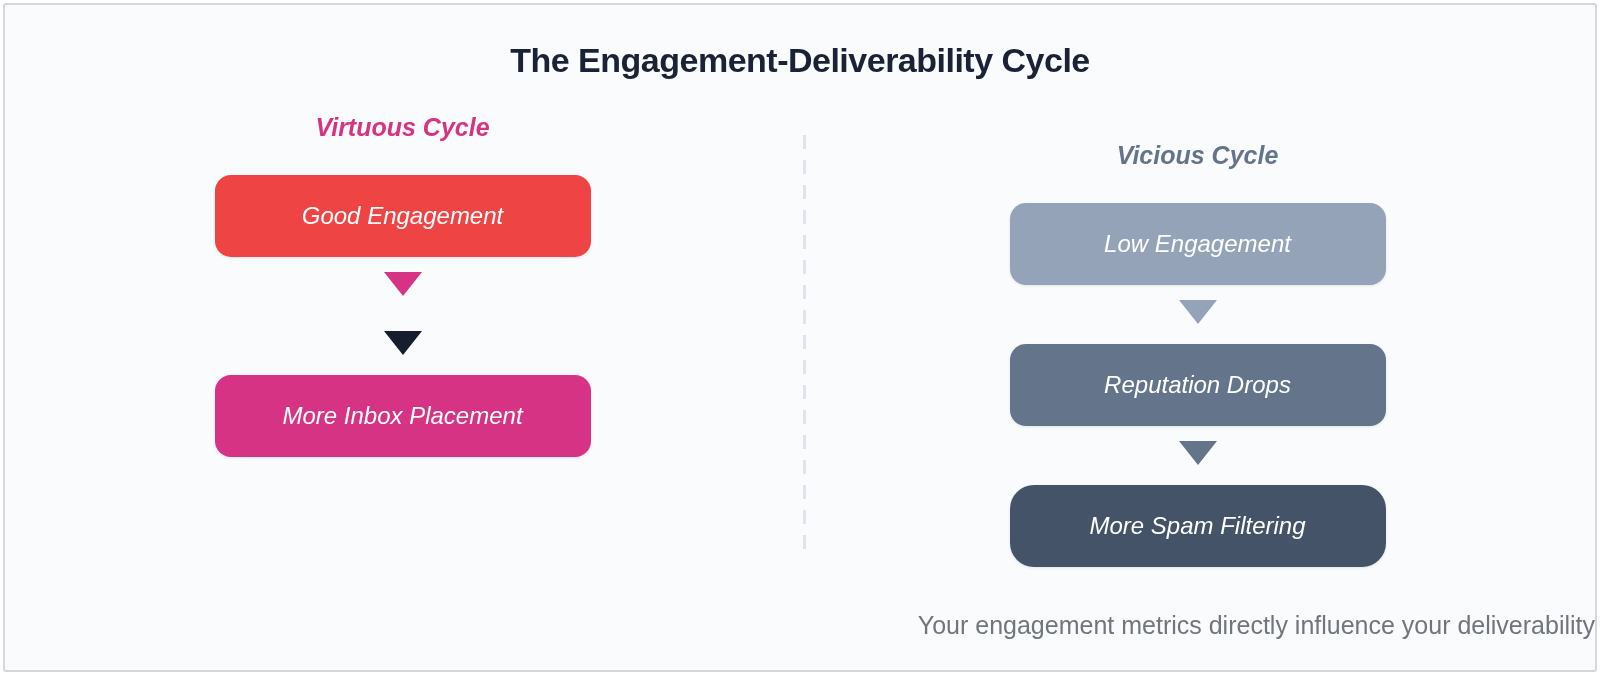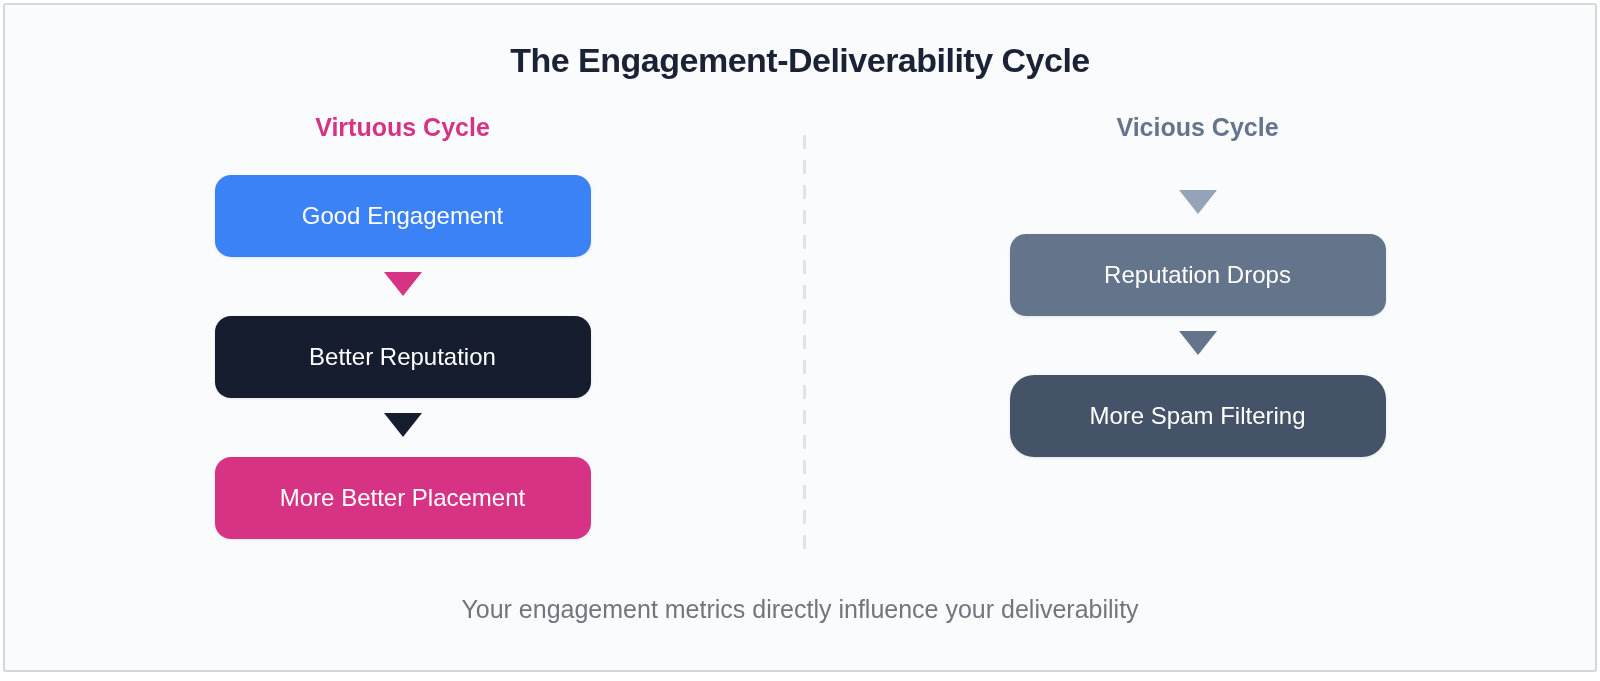--- a/index.html
+++ b/index.html
@@ -20,20 +20,21 @@
     margin-top: 36px;
     text-align: center;
     font-size: 34px;
     font-weight: 700;
     letter-spacing: -0.5px;
     color: #1b2235;
   }
   .columns {
     display: flex;
     margin-top: 32px;
+    font-style: italic;
   }
   .column {
     width: 797px;
     display: flex;
     flex-direction: column;
     align-items: center;
   }
   .col-header {
     font-size: 25px;
     font-weight: 700;
@@ -65,47 +66,47 @@
     top: 130px;
     width: 3px;
     height: 415px;
     background-image: repeating-linear-gradient(
       to bottom,
       #dde4ec 0px, #dde4ec 14px,
       transparent 14px, transparent 25px
     );
   }
   .caption {
-    margin-top: 56px;
-    text-align: center;
+    margin-top: 44px;
+    text-align: right;
     font-size: 25px;
     font-weight: 400;
     color: #71767d;
   }
 </style>
 </head>
 <body>
 
 <div class="card" style="background: rgb(250, 251, 252); border-color: rgb(213, 215, 218);">
 
   <h1 class="title" style="color: rgb(27, 34, 53);">The Engagement-Deliverability Cycle</h1>
 
   <div class="columns">
 
     <div class="column">
       <div class="col-header" style="color: rgb(214, 51, 132);">Virtuous Cycle</div>
-      <div class="step-box" style="background: #3b82f6;">Good Engagement</div>
+      <div class="step-box" style="background: #ef4444;">Good Engagement</div>
       <div class="arrow" style="border-top-color: rgb(214, 51, 132);"></div>
-      <div class="step-box" style="background: rgb(22, 29, 47);">Better Reputation</div>
       <div class="arrow" style="border-top-color: rgb(22, 29, 47);"></div>
-      <div class="step-box" style="background: rgb(214, 51, 132);">More Better Placement</div>
+      <div class="step-box" style="background: rgb(214, 51, 132);">More Inbox Placement</div>
     </div>
 
     <div class="column">
-      <div class="col-header" style="color: rgb(100, 116, 139);">Vicious Cycle</div>
+      <div class="col-header" style="color: rgb(100, 116, 139); margin-top: 28px;">Vicious Cycle</div>
+      <div class="step-box" style="background: rgb(148, 163, 184);">Low Engagement</div>
       <div class="arrow" style="border-top-color: rgb(148, 163, 184);"></div>
       <div class="step-box" style="background: rgb(100, 116, 139); text-align: center;">Reputation Drops</div>
       <div class="arrow" style="border-top-color: rgb(100, 116, 139);"></div>
       <div class="step-box" style="background: rgb(69, 83, 104); border-radius: 24px;">More Spam Filtering</div>
     </div>
 
   </div>
 
   <div class="divider"></div>
 

